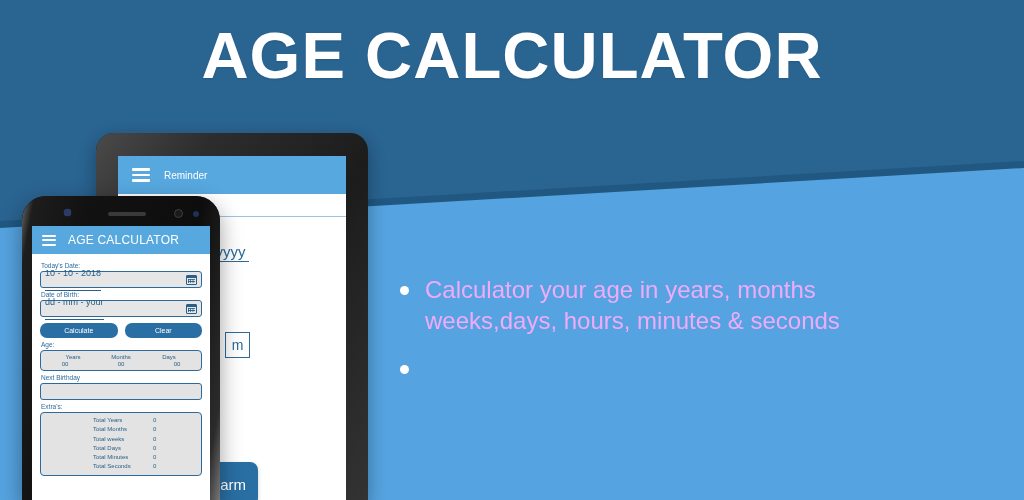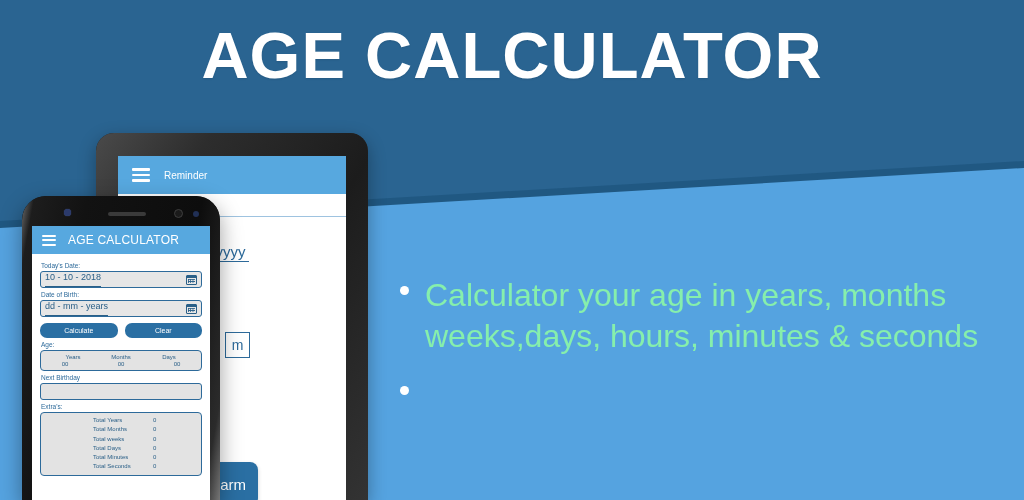--- a/index.html
+++ b/index.html
@@ -48,21 +48,21 @@
   }
   .bullet-row {
     display:flex; align-items:flex-start;
     margin-bottom:18px;
   }
   .bullet-dot {
     width:9px; height:9px; border-radius:50%;
     background:#ffffff; margin-top:11px; margin-right:16px; flex:0 0 auto;
   }
   .bullet-text {
-    font-size:32px; line-height:1.28; color:#86efac;
+    font-size:24px; line-height:1.28; color:#f0abfc;
     white-space:pre-line;
   }
 
   
   #tablet {
     position:absolute; left:96px; top:133px;
     width:272px; height:367px;
     background:#2b2b2b;
     border-radius:18px 18px 0 0;
     box-shadow:0 6px 18px rgba(0,0,0,.32);
@@ -157,21 +157,21 @@
   .hamburger.sm { width:14px; gap:2.5px; }
   .hamburger.sm i { height:2px; }
 
   #phone-body { padding:5px 8px 0 8px; }
   .p-label { color:#2d6a9a; font-size:6.5px; margin:3px 0 2px 1px; }
   .p-input {
     height:17px; background:#e6e6e6; border:1px solid #2d6a9a;
     border-radius:3px; display:flex; align-items:center;
     padding:0 4px; justify-content:space-between;
   }
-  .p-input .val { color:#2a5f87; font-size:9px; border-bottom:1px solid #2a5f87; padding-bottom:4px; }
+  .p-input .val { color:#2a5f87; font-size:9px; border-bottom:1px solid #2a5f87; padding-bottom:12px; }
   .cal-icon {
     width:11px; height:10px; border:1.3px solid #2a5f87; border-radius:1px;
     background:
       linear-gradient(to bottom,#2a5f87 0 2.5px,transparent 2.5px 100%);
     position:relative;
   }
   .cal-icon::after{
     content:""; position:absolute; left:1px; right:1px; top:3.6px; bottom:1px;
     background-image:
       linear-gradient(to right,#2a5f87 1px,transparent 1px),
@@ -266,21 +266,21 @@
     <div id="phone-body">
 
       <div class="p-label">Today's Date:</div>
       <div class="p-input">
         <span class="val">10 - 10 - 2018</span>
         <span class="cal-icon"></span>
       </div>
 
       <div class="p-label">Date of Birth:</div>
       <div class="p-input">
-        <span class="val">dd - mm - years</span>
+        <span class="val">dd - mm - your</span>
         <span class="cal-icon"></span>
       </div>
 
       <div class="p-btnrow">
         <div class="p-btn">Calculate</div>
         <div class="p-btn">Clear</div>
       </div>
 
       <div class="p-label">Age:</div>
       <div class="p-panel">

